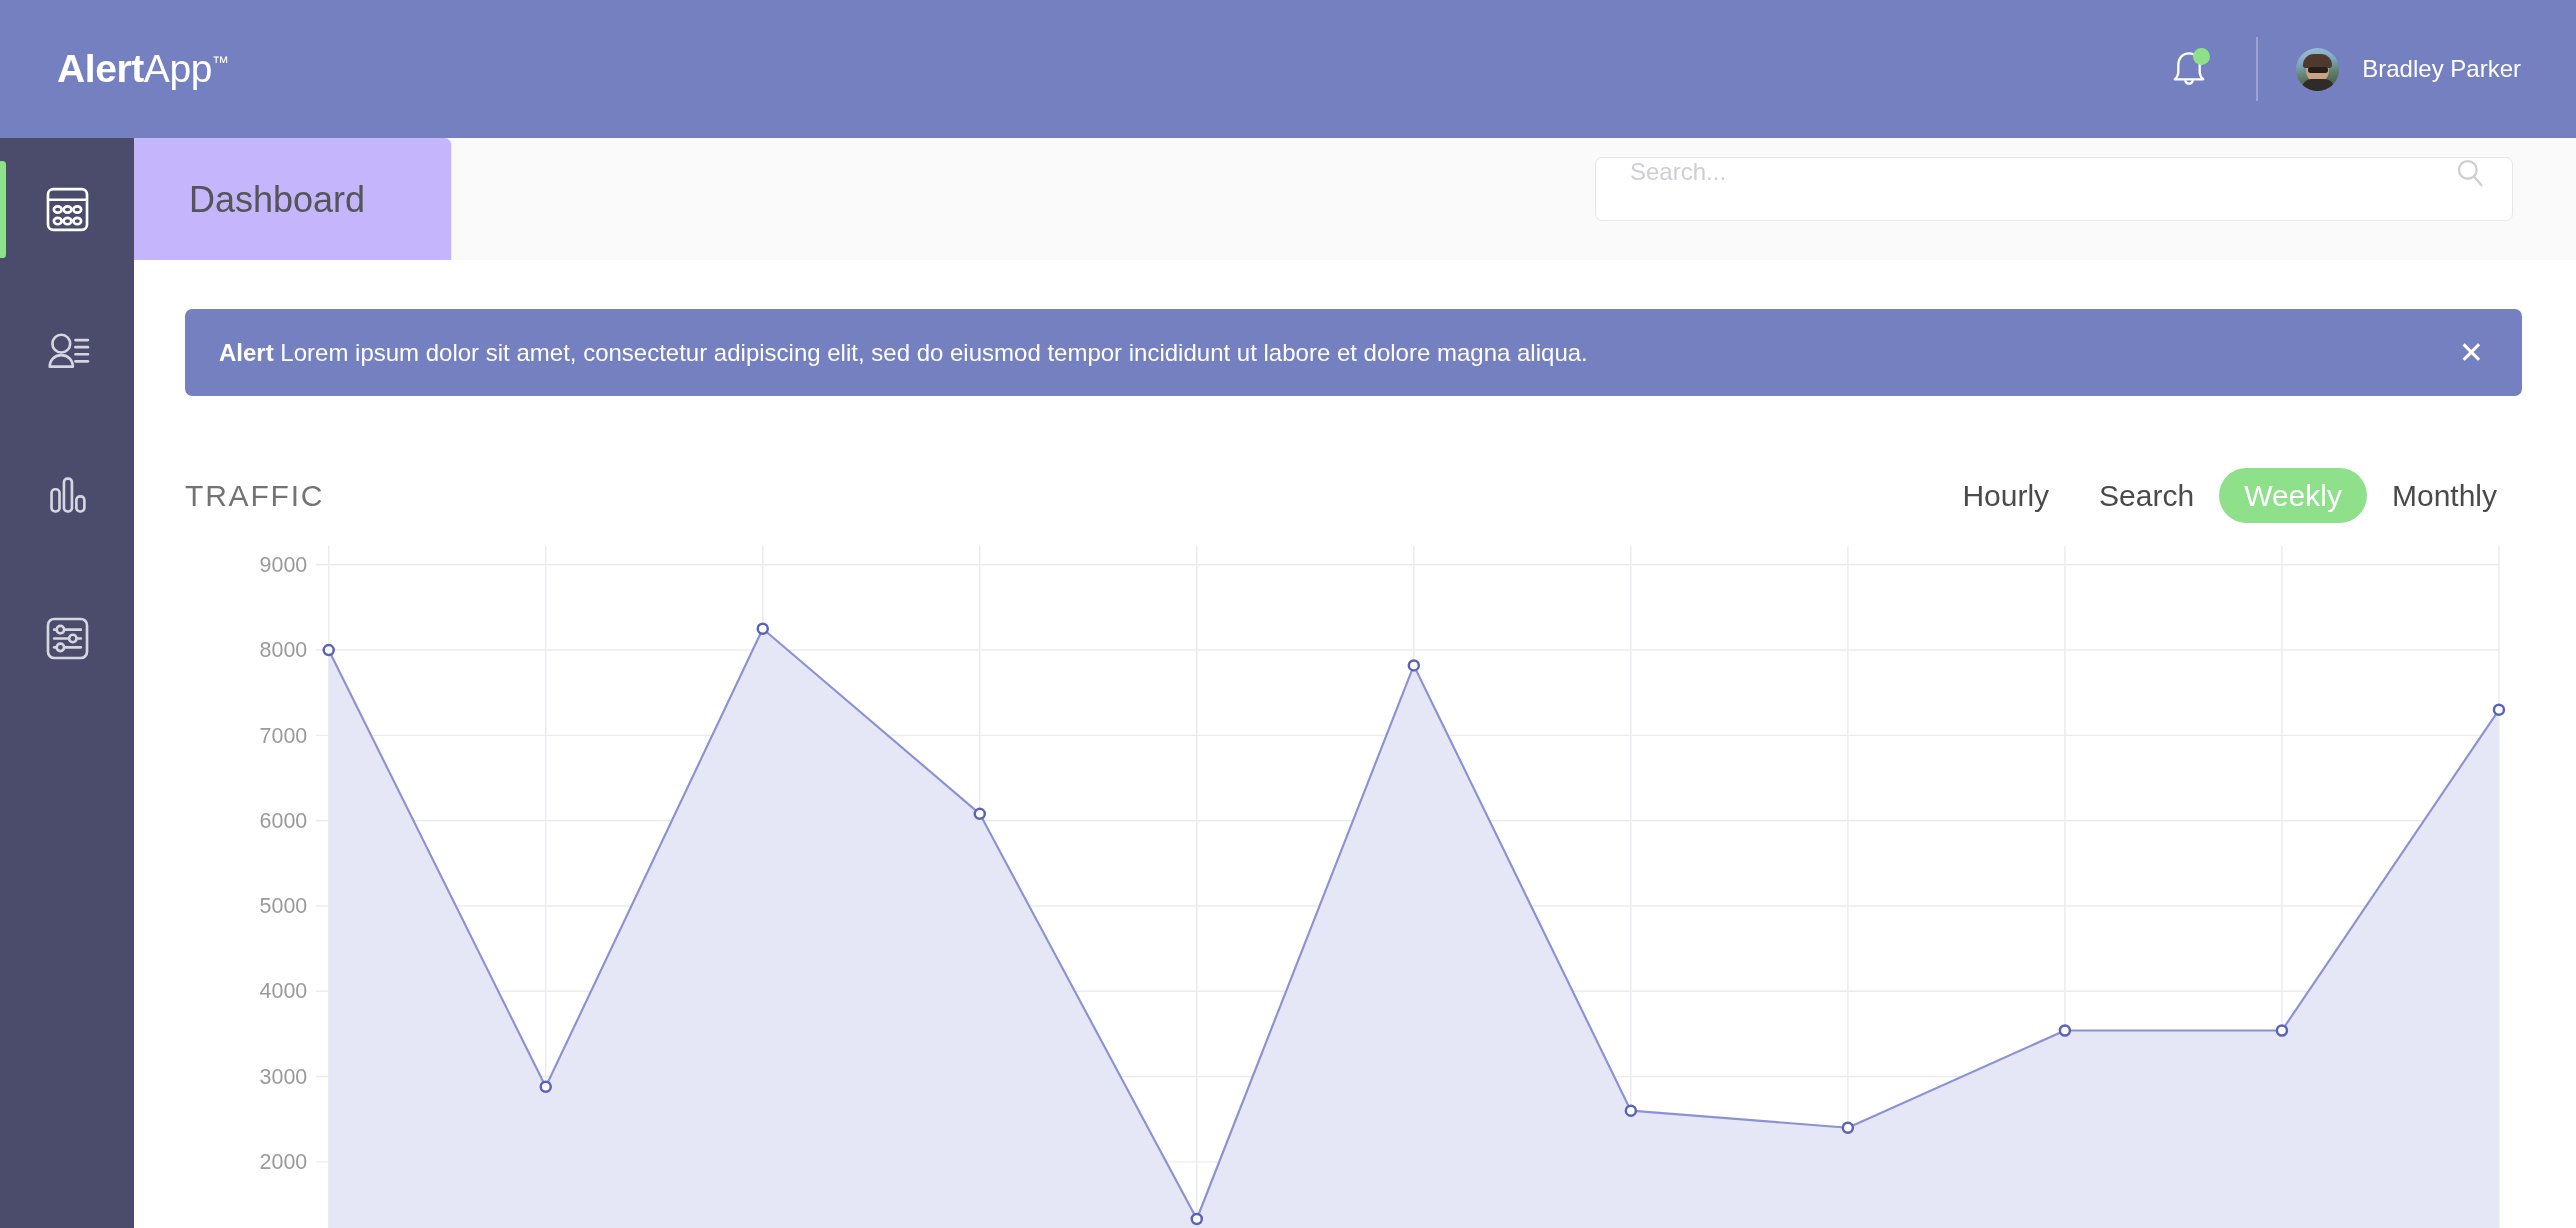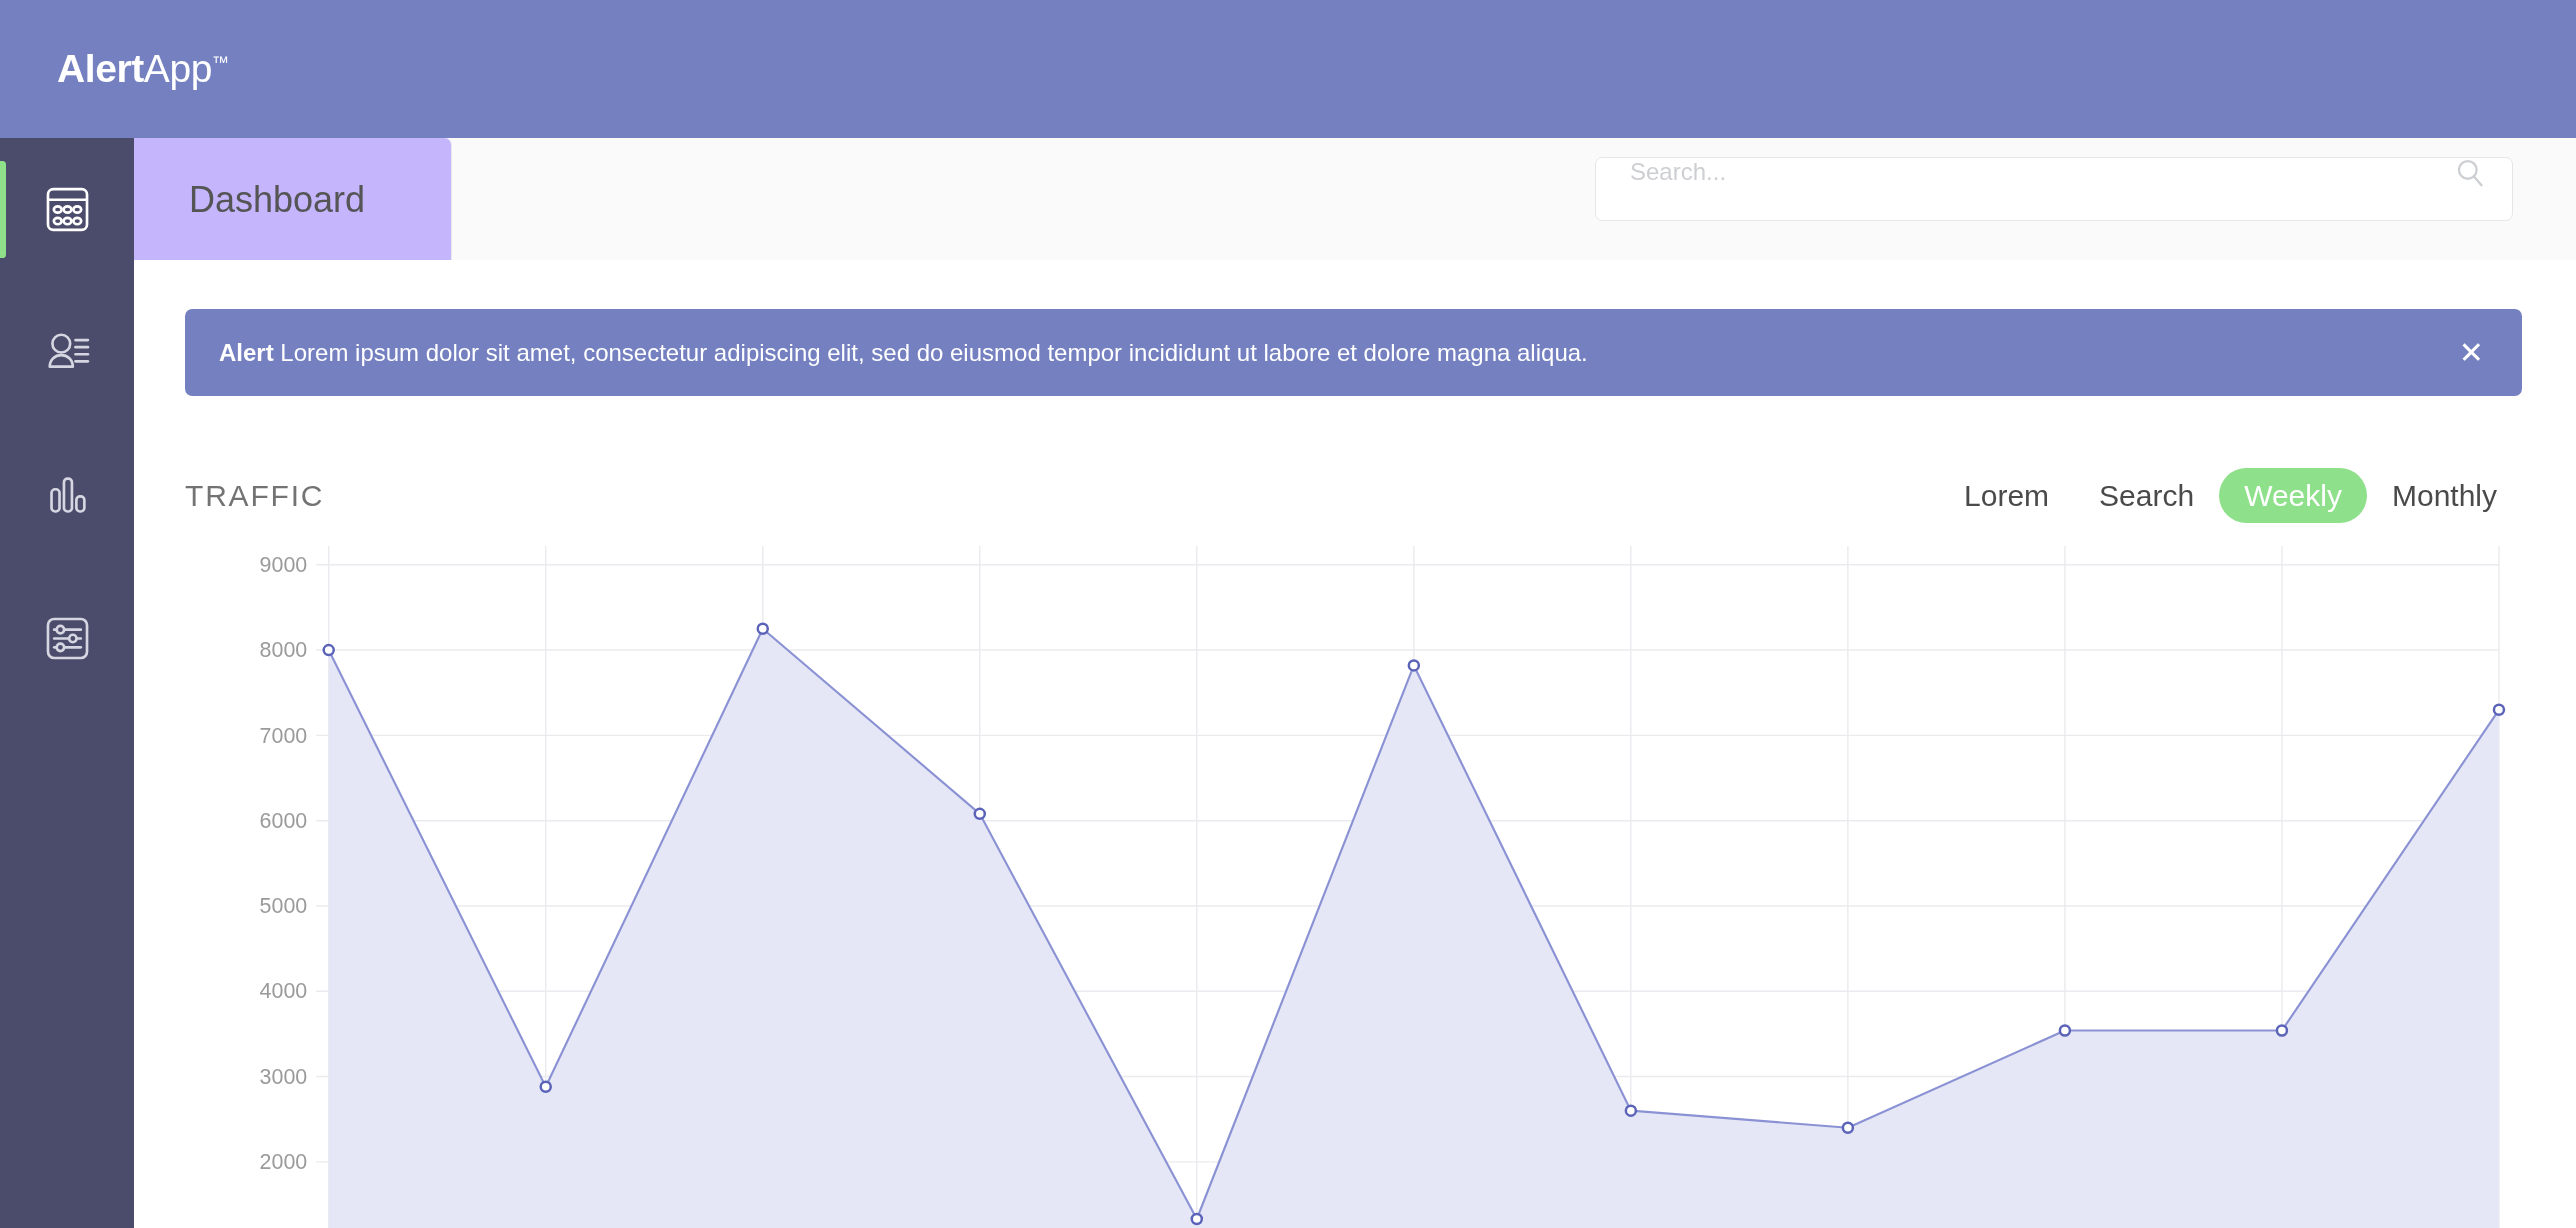--- a/index.html
+++ b/index.html
@@ -175,20 +175,39 @@
   .ytick { font-size: 24px; fill: #9a9a9a; font-family: "Liberation Sans", sans-serif; }
 </style>
 </head>
 <body>
 
 <div class="topbar">
   <div class="brand">
     <span class="b-bold">Alert</span><span class="b-light">App</span><span class="b-tm">™</span>
   </div>
 
+  <div class="top-right">
+    <div class="bell-wrap">
+      <svg width="38" height="41" viewBox="0 0 42 46">
+        <path d="M21 5 C13.5 5 9 10.5 9 18 v8 c0 4 -1.8 6 -4 8 h32 c-2.2 -2 -4 -4 -4 -8 v-8 C33 10.5 28.5 5 21 5 Z" fill="none" stroke="#ffffff" stroke-width="2.6" stroke-linejoin="round"></path>
+        <path d="M17 36 a4.2 4.2 0 0 0 8 0" fill="none" stroke="#ffffff" stroke-width="2.6" stroke-linecap="round"></path>
+      </svg>
+      <span class="bell-dot"></span>
+    </div>
+
+    <div class="divider-v"></div>
+
+    <div class="avatar">
+      <span class="face"></span>
+      <span class="hair"></span>
+      <span class="shades"></span>
+      <span class="body"></span>
+    </div>
+    <div class="username">Bradley Parker</div>
+  </div>
 </div>
 
 <div class="sidebar">
 
   <div class="side-item">
     <span class="active-bar"></span>
     <svg width="55" height="55" viewBox="0 0 62 62">
       <rect x="9" y="8" width="44" height="46" rx="6" fill="none" stroke="#ffffff" stroke-width="3"></rect>
       <line x1="9" y1="20" x2="53" y2="20" stroke="#ffffff" stroke-width="3"></line>
       <ellipse cx="20" cy="31" rx="4.4" ry="3.6" fill="none" stroke="#ffffff" stroke-width="3"></ellipse>
@@ -254,21 +273,21 @@
     <div class="alert-text">
       <b>Alert</b>
       <span>Lorem ipsum dolor sit amet, consectetur adipiscing elit, sed do eiusmod tempor incididunt ut labore et dolore magna aliqua.</span>
     </div>
     <button class="alert-close">✕</button>
   </div>
 
   <div class="panel-head">
     <span class="panel-title">TRAFFIC</span>
     <div class="seg-group">
-      <button class="seg">Lorem</button>
+      <button class="seg">Hourly</button>
       <button class="seg">Search</button>
       <button class="seg active">Weekly</button>
       <button class="seg">Monthly</button>
     </div>
   </div>
 
   <div class="chart-wrap">
     <svg class="chart-svg" id="chart" width="2337" height="682" viewBox="0 0 2613 763">
         <line x1="146" y1="21" x2="2588" y2="21" stroke="#ebebef" stroke-width="1.6"></line>
         <text x="136" y="29" text-anchor="end" class="ytick">9000</text>

